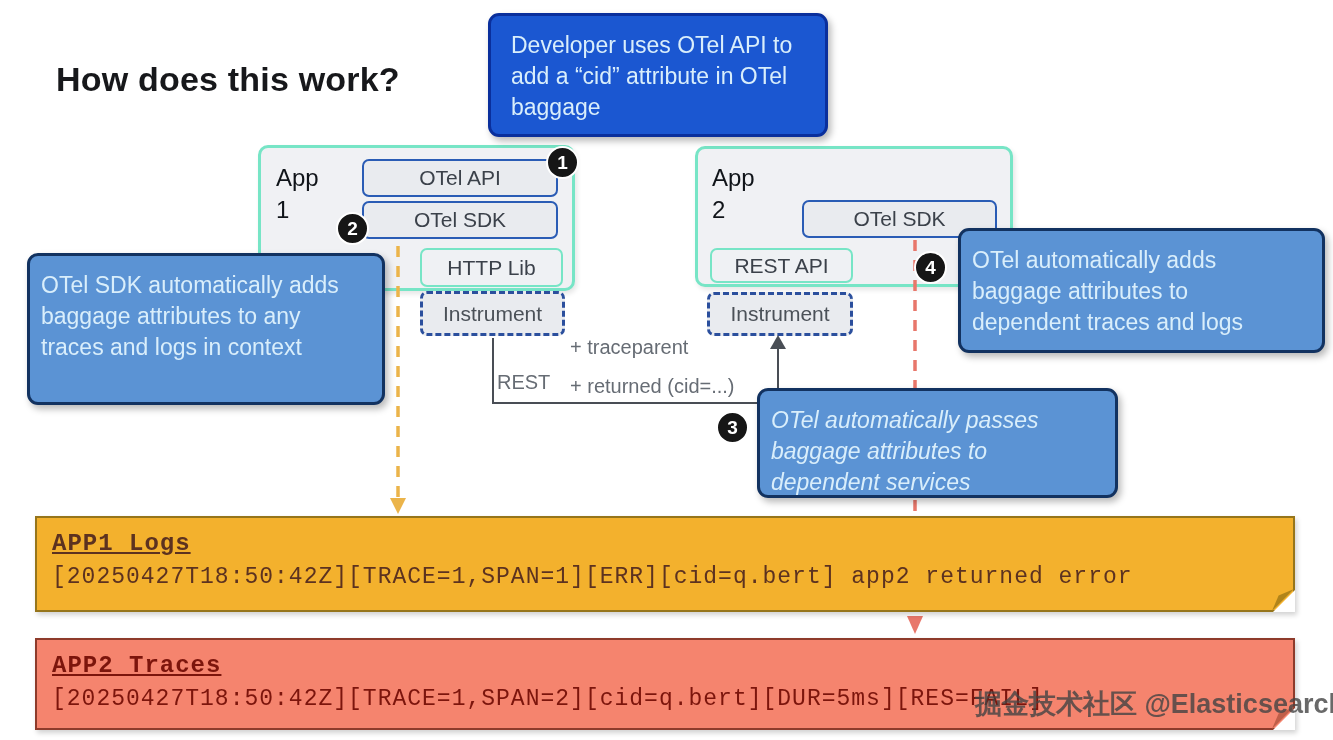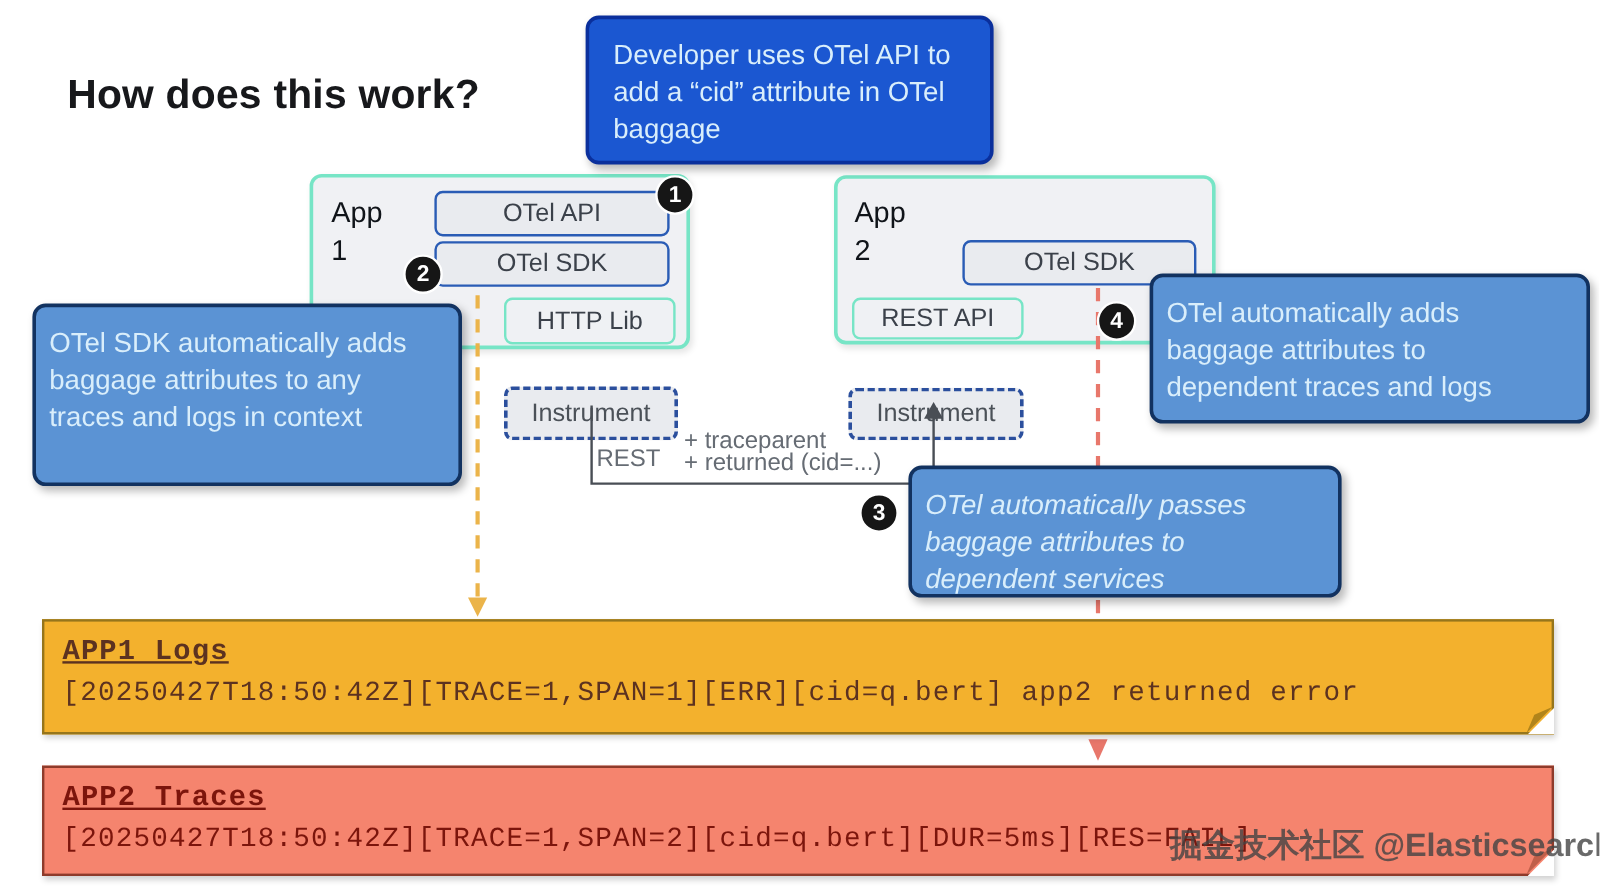--- a/index.html
+++ b/index.html
@@ -26,21 +26,21 @@
     border-radius:10px;box-sizing:border-box;box-shadow:2px 3px 5px rgba(0,0,0,.10);
   }
   .applabel{position:absolute;font-size:24px;line-height:32px;color:#101419;}
   .comp{
     position:absolute;box-sizing:border-box;border-radius:7px;
     display:flex;align-items:center;justify-content:center;
     font-size:21px;color:#3b414a;background:var(--box_fill);
   }
   .comp.blue{border:2.5px solid var(--blue_border);}
   .comp.teal{border:2.5px solid var(--teal_border);background:#eff1f4;}
-  .comp.dashed{border:3px dashed var(--dashed_blue);color:#4b5158;margin-top:31px;}
+  .comp.dashed{border:3px dashed var(--dashed_blue);color:#4b5158;}
   
   .badge{
     position:absolute;width:33px;height:33px;border-radius:50%;
     background:var(--badge_bg);border:2px solid #fff;box-sizing:border-box;
     display:flex;align-items:center;justify-content:center;
     color:#fff;font-size:19px;font-weight:700;
   }
   
   .flowlabel{position:absolute;font-size:20px;color:#666c74;}
   
@@ -111,21 +111,21 @@
     <polygon class="head-yellow" points="390,498 406,498 398,514"></polygon>
 
     <path class="line-red" d="M915 240 V 618"></path>
     <polygon class="head-red" points="907,616 923,616 915,634"></polygon>
 
     <polyline class="line-gray" points="493,338 493,403 778,403 778,343"></polyline>
     <polygon class="head-gray" points="770,349 786,349 778,335"></polygon>
   </svg>
 
   <div class="flowlabel" style="left:497px;top:371px;">REST</div>
-  <div class="flowlabel" style="left:570px;top:356px;">+ traceparent</div>
+  <div class="flowlabel" style="left:570px;top:336px;">+ traceparent</div>
   <div class="flowlabel" style="left:570px;top:375px;">+ returned (cid=...)</div>
 
   <div class="callout mid" style="left:27px;top:253px;width:358px;height:152px;">OTel SDK automatically adds baggage attributes to any traces and logs in context</div>
   <div class="callout dark" style="left:488px;top:13px;width:340px;height:124px;">Developer uses OTel API to add a “cid” attribute in OTel baggage</div>
   <div class="callout mid" style="left:958px;top:228px;width:367px;height:125px;">OTel automatically adds baggage attributes to dependent traces and logs</div>
   <div class="callout mid" style="left:757px;top:388px;width:361px;height:110px;font-style:italic;">OTel automatically passes baggage attributes to dependent services</div>
 
   <div class="badge" style="left:546px;top:146px;">1</div>
   <div class="badge" style="left:336px;top:212px;">2</div>
   <div class="badge" style="left:716px;top:411px;">3</div>

